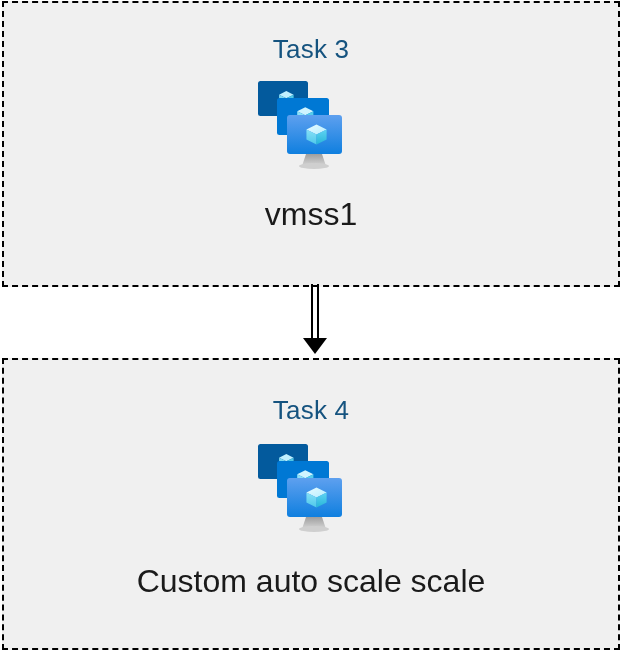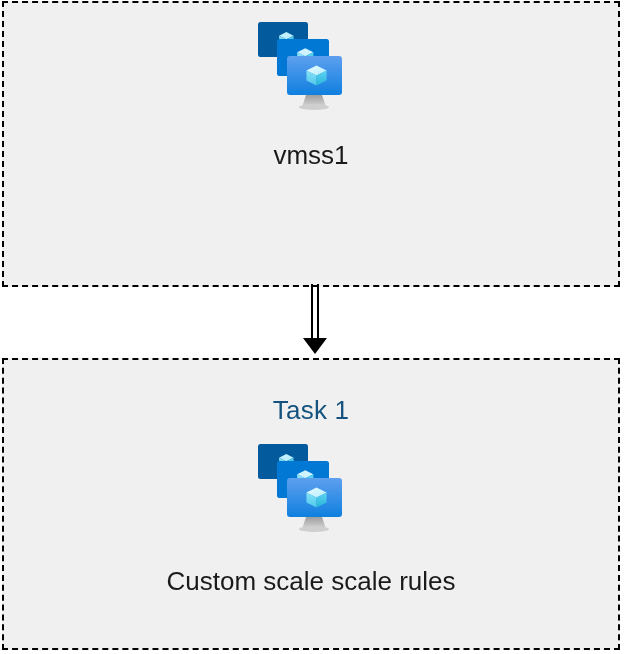--- a/index.html
+++ b/index.html
@@ -55,21 +55,21 @@
     letter-spacing: 0.2px;
     text-align: center;
     white-space: nowrap;
   }
 
   #task-box-1 .task-title { margin-top: 33px; }
   #task-box-2 .task-title { margin-top: 37px; }
 
   .task-caption {
     color: #1a1a1a;
-    font-size: 26px;
+    font-size: 32px;
     line-height: 32px;
     text-align: center;
     white-space: nowrap;
   }
 
   #task-box-1 .caption-block { margin-top: 22px; }
   #task-box-2 .caption-block { margin-top: 26px; }
 
   
   .vmss-icon {
@@ -90,20 +90,21 @@
     pointer-events: none;
   }
 </style>
 </head>
 <body>
 
 <div id="diagram">
 
   <div class="task-box" id="task-box-1">
 
+    <div class="task-title">Task 3</div>
 
     <svg class="vmss-icon" viewBox="0 0 110 100" aria-hidden="true">
       <defs>
         <linearGradient id="frontMon1" x1="0" y1="0" x2="0" y2="1">
           <stop offset="0%" stop-color="#5EA0EF"></stop>
           <stop offset="100%" stop-color="#0F7FDF"></stop>
         </linearGradient>
         <linearGradient id="standGrad1" x1="0" y1="0" x2="0" y2="1">
           <stop offset="0%" stop-color="#9E9E9E"></stop>
           <stop offset="100%" stop-color="#D6D6D6"></stop>
@@ -162,21 +163,21 @@
   <svg id="connector" viewBox="0 0 34 72" aria-hidden="true">
 
     <line x1="14" y1="0" x2="14" y2="58" stroke="#000000" stroke-width="2"></line>
     <line x1="20" y1="0" x2="20" y2="58" stroke="#000000" stroke-width="2"></line>
 
     <path d="M5 54 L29 54 L17 70 Z" fill="#000000"></path>
   </svg>
 
   <div class="task-box" id="task-box-2">
 
-    <div class="task-title">Task 1</div>
+    <div class="task-title">Task 4</div>
 
     <svg class="vmss-icon" viewBox="0 0 110 100" aria-hidden="true">
       <defs>
         <linearGradient id="frontMon2" x1="0" y1="0" x2="0" y2="1">
           <stop offset="0%" stop-color="#5EA0EF"></stop>
           <stop offset="100%" stop-color="#0F7FDF"></stop>
         </linearGradient>
         <linearGradient id="standGrad2" x1="0" y1="0" x2="0" y2="1">
           <stop offset="0%" stop-color="#9E9E9E"></stop>
           <stop offset="100%" stop-color="#D6D6D6"></stop>
@@ -220,17 +221,17 @@
         <rect x="31" y="39" width="55" height="39" rx="3" fill="url(#frontMon2)"></rect>
         <g transform="translate(49,47) scale(0.72)">
           <path d="M16 2 L30 9 L16 16 L2 9 Z" fill="url(#cubeTop2)"></path>
           <path d="M2 9 L16 16 L16 30 L2 23 Z" fill="url(#cubeLeft2)"></path>
           <path d="M30 9 L16 16 L16 30 L30 23 Z" fill="url(#cubeRight2)"></path>
         </g>
       </g>
     </svg>
 
     <div class="caption-block">
-      <div class="task-caption">Custom scale scale rules</div>
+      <div class="task-caption">Custom auto scale scale</div>
     </div>
   </div>
 
 </div>
 
 </body></html>

